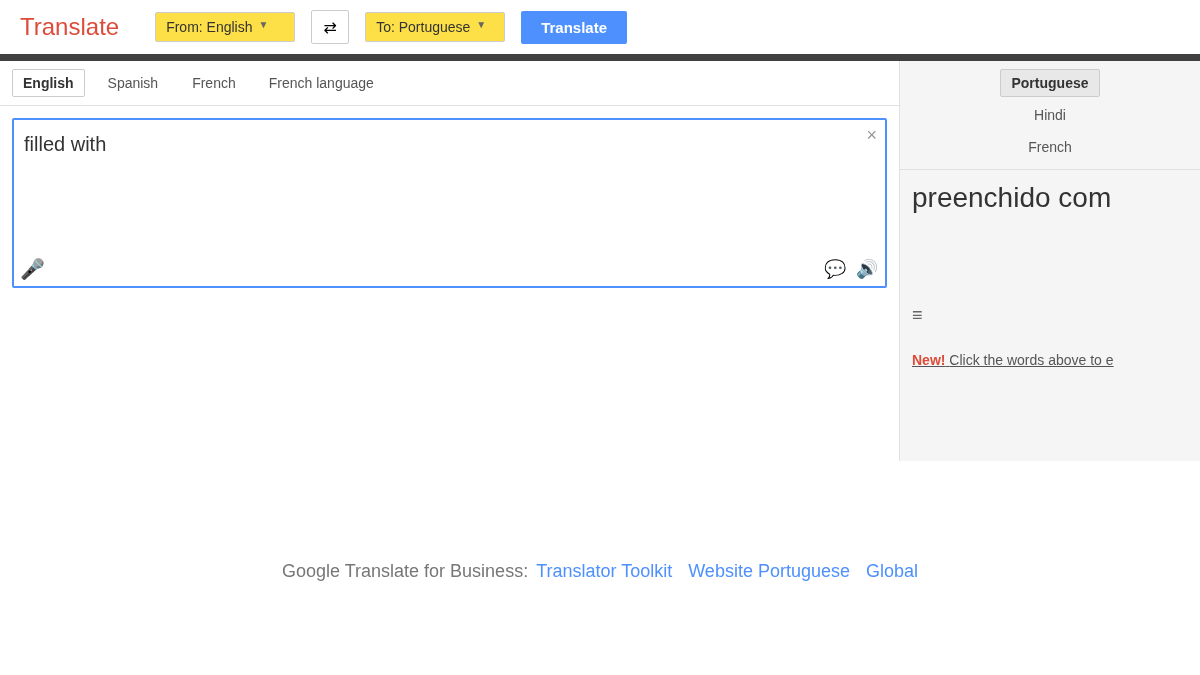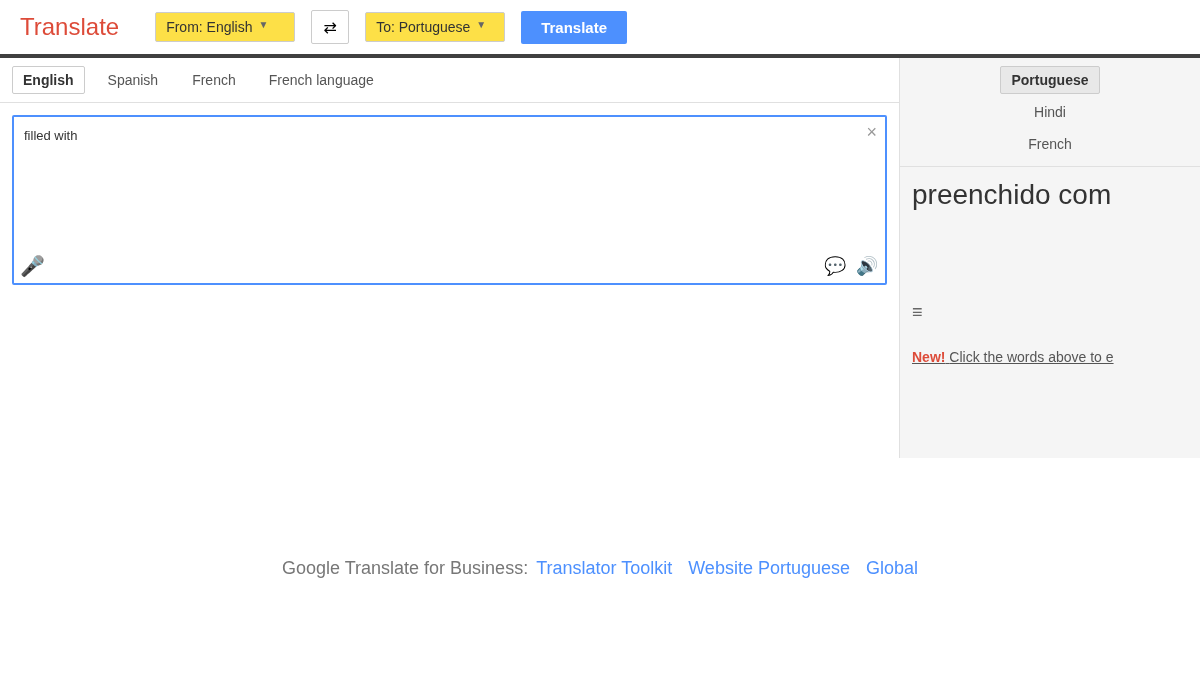--- a/index.html
+++ b/index.html
@@ -8,21 +8,21 @@
       background: #fff;
       color: #333;
       font-size: 14px;
     }
 
     
     .header {
       display: flex;
       align-items: center;
       padding: 10px 20px;
-      border-bottom: 4px solid #404040;
+      border-bottom: 7px solid #404040;
       gap: 16px;
     }
     .logo {
       color: #dd4b39;
       font-size: 24px;
       font-weight: 400;
       margin-right: 20px;
     }
     .from-select, .to-select {
       display: flex;
@@ -116,21 +116,21 @@
       position: relative;
       padding: 12px 12px 40px 12px;
       min-height: 200px;
     }
 
     .input-box {
       width: 100%;
       border: 2px solid #4d90fe;
       border-radius: 2px;
       padding: 10px 36px 40px 10px;
-      font-size: 13px;
+      font-size: 20px;
       font-family: Arial, sans-serif;
       color: #333;
       resize: none;
       outline: none;
       min-height: 170px;
       line-height: 1.4;
     }
 
     .clear-btn {
       position: absolute;

